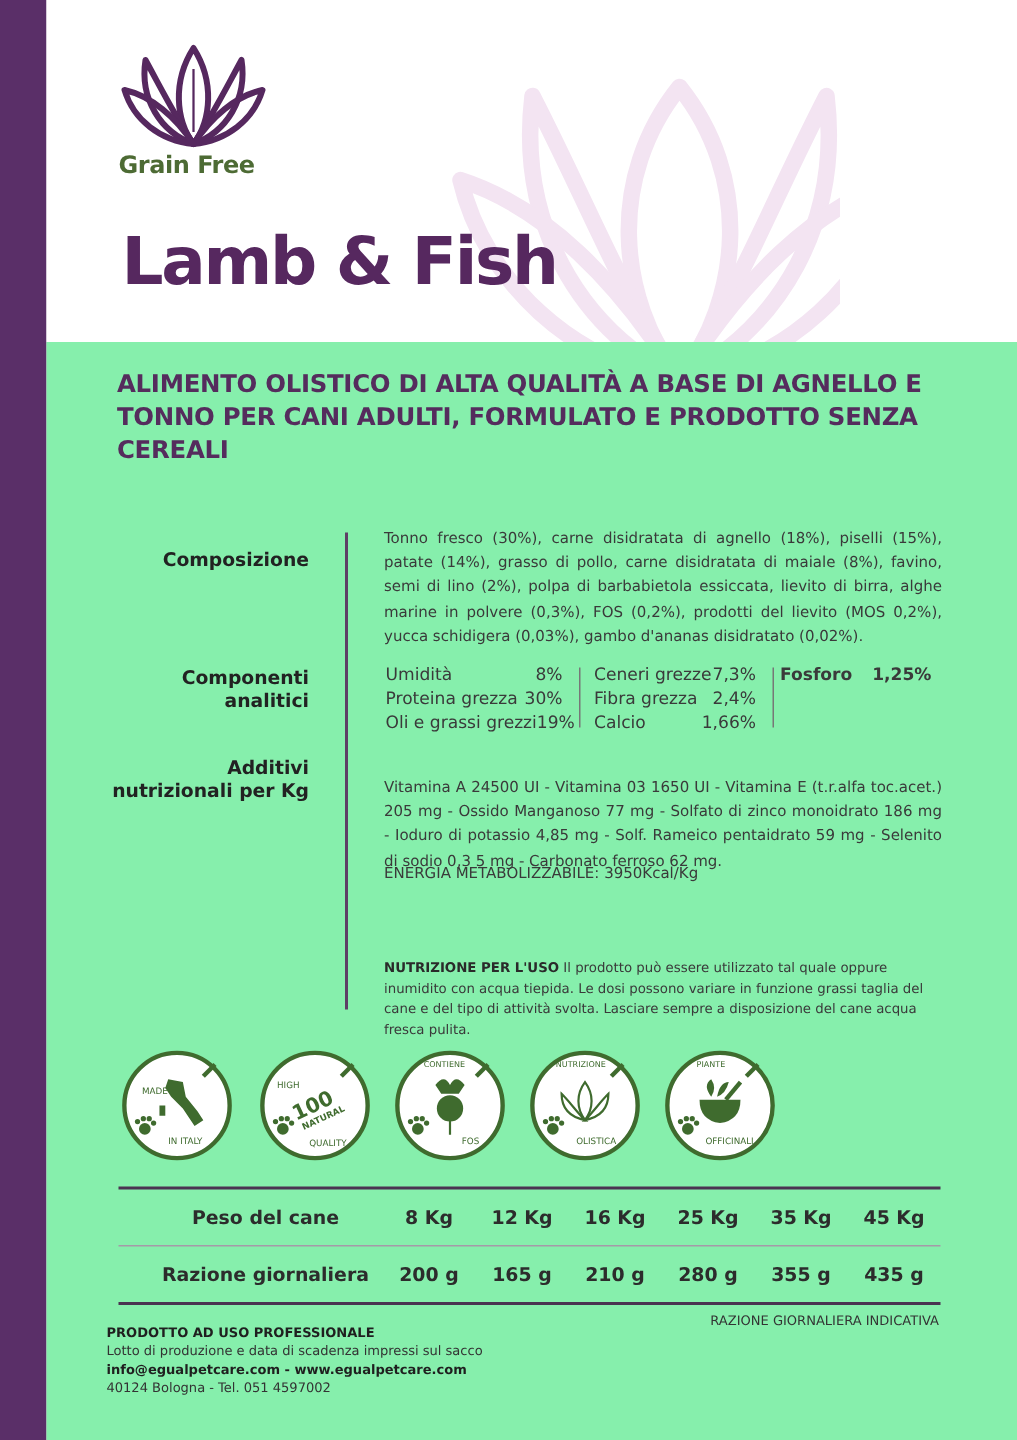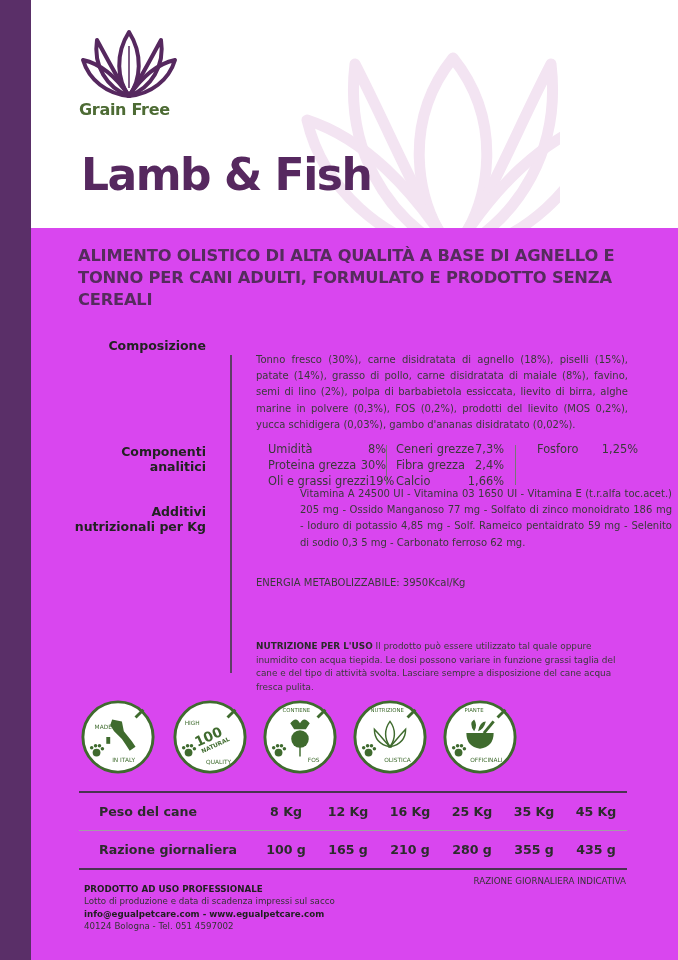--- a/index.html
+++ b/index.html
@@ -7,21 +7,21 @@
     width: 678px; height: 960px; position: relative; overflow: hidden;
     background: #ffffff;
     font-family: "DejaVu Sans", "Liberation Sans", sans-serif;
     color: #2b2b2b;
   }
   .sidebar {
     position: absolute; left: 0; top: 0; width: 31px; height: 960px;
     background: #5a2f68;
   }
   .top { position: absolute; left: 31px; top: 0; width: 529px; height: 228px; background: #ffffff; overflow: hidden; }
-  .lower { position: absolute; left: 31px; top: 228px; width: 647px; height: 732px; background: #d946ef; }
+  .lower { position: absolute; left: 31px; top: 228px; width: 647px; height: 732px; background: #86efac; }
   .watermark { position: absolute; left: 262px; top: 28px; width: 320px; height: 230px; }
   .logo { position: absolute; left: 48px; top: 28px; width: 100px; height: 72px; }
   .grain-free {
     position: absolute; left: 48px; top: 100px;
     font-family: "DejaVu Sans", sans-serif; font-weight: bold; font-size: 16px;
     color: #4d6b34; letter-spacing: -0.3px;
   }
   .title {
     position: absolute; left: 50px; top: 153px;
     font-family: "DejaVu Sans", sans-serif; font-weight: bold; font-size: 44px;
@@ -50,23 +50,23 @@
     position: absolute; left: 225px; top: 412px; width: 374px;
     font-size: 8.9px; line-height: 13.5px; color: #3a3a3a;
   }
   .instructions b { font-weight: bold; color: #2a2a2a; }
   .badges { position: absolute; left: 48px; top: 470px; height: 80px; }
   .badge { position: absolute; top: 0; width: 78px; height: 78px; }
   .ration-table { position: absolute; left: 48px; top: 563px; width: 548px; }
   .rt-border { height: 2px; background: #4a3351; }
   .rt-mid { height: 1px; background: #a59aa8; }
   .rt-row { display: flex; align-items: center; height: 37px; font-family: "DejaVu Sans", sans-serif; font-weight: bold; font-size: 12.6px; color: #2c2c2c; }
-  .rt-head { width: 176px; padding-left: 20px; box-sizing: border-box; }
+  .rt-head { width: 176px; padding-left: 20px; box-sizing: border-box; text-align: center; }
   .rt-cell { width: 62px; text-align: center; }
-  .footer-left { position: absolute; left: 53px; top: 655px; font-size: 8.7px; line-height: 12.4px; color: #333; }
+  .footer-left { position: absolute; left: 40px; top: 655px; font-size: 8.7px; line-height: 12.4px; color: #333; }
   .footer-left .b { font-weight: bold; color: #1f1f1f; }
   .footer-right { position: absolute; right: 52px; top: 648px; font-size: 8.7px; color: #333; }
 </style>
 </head>
 <body>
 
 <div class="sidebar"></div>
 
 <div class="top">
   <svg class="watermark" viewBox="0 0 320 230">
@@ -90,36 +90,36 @@
     <path d="M50 60 L50 18" stroke="#56285f" stroke-width="1.5"></path>
   </svg>
 
   <div class="grain-free">Grain Free</div>
   <div class="title">Lamb &amp; Fish</div>
 </div>
 
 <div class="lower">
   <div class="subtitle">ALIMENTO OLISTICO DI ALTA QUALITÀ A BASE DI AGNELLO E TONNO PER CANI ADULTI, FORMULATO E PRODOTTO SENZA CEREALI</div>
 
-  <div class="label" style="top:110px;">Composizione</div>
+  <div class="label" style="top:137px;">Composizione</div>
   <div class="label" style="top:216px;">
     <div>Componenti</div>
     <div>analitici</div>
   </div>
   <div class="label" style="top:276px;">
     <div>Additivi</div>
     <div>nutrizionali per Kg</div>
   </div>
 
   <div class="vline"></div>
 
   <div class="body-text" style="top:124px;">Tonno fresco (30%), carne disidratata di agnello (18%), piselli (15%), patate (14%), grasso di pollo, carne disidratata di maiale (8%), favino, semi di lino (2%), polpa di barbabietola essiccata, lievito di birra, alghe marine in polvere (0,3%), FOS (0,2%), prodotti del lievito (MOS 0,2%), yucca schidigera (0,03%), gambo d'ananas disidratato (0,02%).</div>
 
   <div class="analytics">
-    <div class="an-col" style="left:12px; width:118px;">
+    <div class="an-col" style="left:1px; width:118px;">
       <div class="an-row">
           <span>Umidità</span>
           <span>8%</span>
         </div>
       <div class="an-row">
           <span>Proteina grezza</span>
           <span>30%</span>
         </div>
       <div class="an-row">
           <span>Oli e grassi grezzi</span>
@@ -135,29 +135,29 @@
       <div class="an-row">
           <span>Fibra grezza</span>
           <span>2,4%</span>
         </div>
       <div class="an-row">
           <span>Calcio</span>
           <span>1,66%</span>
         </div>
     </div>
     <div class="an-sep" style="left:259px;"></div>
-    <div class="an-col" style="left:281px; width:101px;">
+    <div class="an-col" style="left:264px; width:101px;font-weight:bold;">
       <div class="an-row">
           <span>Fosforo</span>
           <span>1,25%</span>
         </div>
     </div>
   </div>
 
-  <div class="body-text" style="top:258px;margin-left:44px;">Vitamina A 24500 UI - Vitamina 03 1650 UI - Vitamina E (t.r.alfa toc.acet.) 205 mg - Ossido Manganoso 77 mg - Solfato di zinco monoidrato 186 mg - Ioduro di potassio 4,85 mg - Solf. Rameico pentaidrato 59 mg - Selenito di sodio 0,3 5 mg - Carbonato ferroso 62 mg.</div>
+  <div class="body-text" style="top:290px;">Vitamina A 24500 UI - Vitamina 03 1650 UI - Vitamina E (t.r.alfa toc.acet.) 205 mg - Ossido Manganoso 77 mg - Solfato di zinco monoidrato 186 mg - Ioduro di potassio 4,85 mg - Solf. Rameico pentaidrato 59 mg - Selenito di sodio 0,3 5 mg - Carbonato ferroso 62 mg.</div>
   <div class="body-text" style="top:347px;">ENERGIA METABOLIZZABILE: 3950Kcal/Kg</div>
 
   <div class="instructions"><b>NUTRIZIONE PER L'USO</b><span> Il prodotto può essere utilizzato tal quale oppure inumidito con acqua tiepida. Le dosi possono variare in funzione grassi taglia del cane e del tipo di attività svolta. Lasciare sempre a disposizione del cane acqua fresca pulita.</span></div>
 
   <div class="badges">
     <svg class="badge" style="left:0;" viewBox="0 0 80 80">
       <circle cx="40" cy="40" r="36" fill="#fff" stroke="#3f6b2e" stroke-width="3"></circle>
       <line x1="58" y1="20" x2="66" y2="12" stroke="#3f6b2e" stroke-width="3"></line>
       <path d="M34 22 L44 24 L46 34 L54 44 L58 50 L52 54 L48 48 L44 42 L36 34 L32 28 Z" fill="#3f6b2e"></path>
       <rect x="28" y="40" width="4" height="7" fill="#3f6b2e"></rect>
@@ -247,21 +247,21 @@
       <div class="rt-cell">8 Kg</div>
       <div class="rt-cell">12 Kg</div>
       <div class="rt-cell">16 Kg</div>
       <div class="rt-cell">25 Kg</div>
       <div class="rt-cell">35 Kg</div>
       <div class="rt-cell">45 Kg</div>
     </div>
     <div class="rt-mid"></div>
     <div class="rt-row">
       <div class="rt-head">Razione giornaliera</div>
-      <div class="rt-cell">100 g</div>
+      <div class="rt-cell">200 g</div>
       <div class="rt-cell">165 g</div>
       <div class="rt-cell">210 g</div>
       <div class="rt-cell">280 g</div>
       <div class="rt-cell">355 g</div>
       <div class="rt-cell">435 g</div>
     </div>
     <div class="rt-border"></div>
   </div>
 
   <div class="footer-right">RAZIONE GIORNALIERA INDICATIVA</div>

